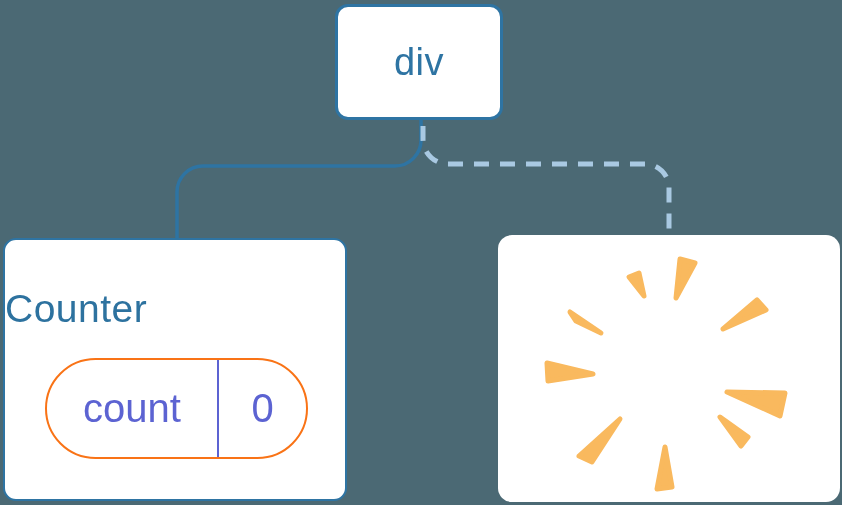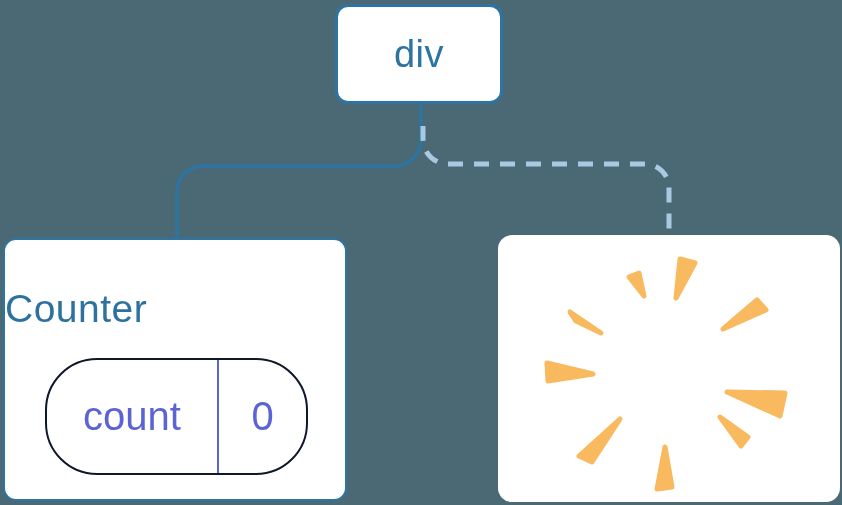--- a/index.html
+++ b/index.html
@@ -22,21 +22,21 @@
     top: 0;
     z-index: 1;
   }
 
   
   .root-node {
     position: absolute;
     left: 335px;
     top: 4px;
     width: 168px;
-    height: 100px;
+    height: 116px;
     background: #ffffff;
     border: 3px solid #2e74a3;
     border-radius: 13px;
     box-sizing: border-box;
     display: flex;
     align-items: center;
     justify-content: center;
     z-index: 2;
   }
   .root-node .root-label {
@@ -67,22 +67,22 @@
     color: #2d729f;
     font-size: 39px;
     font-weight: 500;
     letter-spacing: 0.5px;
   }
   .state-pill {
     position: absolute;
     left: 40px;
     top: 118px;
     width: 263px;
-    height: 117px;
-    border: 2px solid #0f172a;
+    height: 101px;
+    border: 2px solid #f97316;
     border-radius: 52px;
     box-sizing: border-box;
     display: flex;
     align-items: stretch;
     overflow: hidden;
   }
   .pill-key-cell {
     width: 172px;
     display: flex;
     align-items: center;

